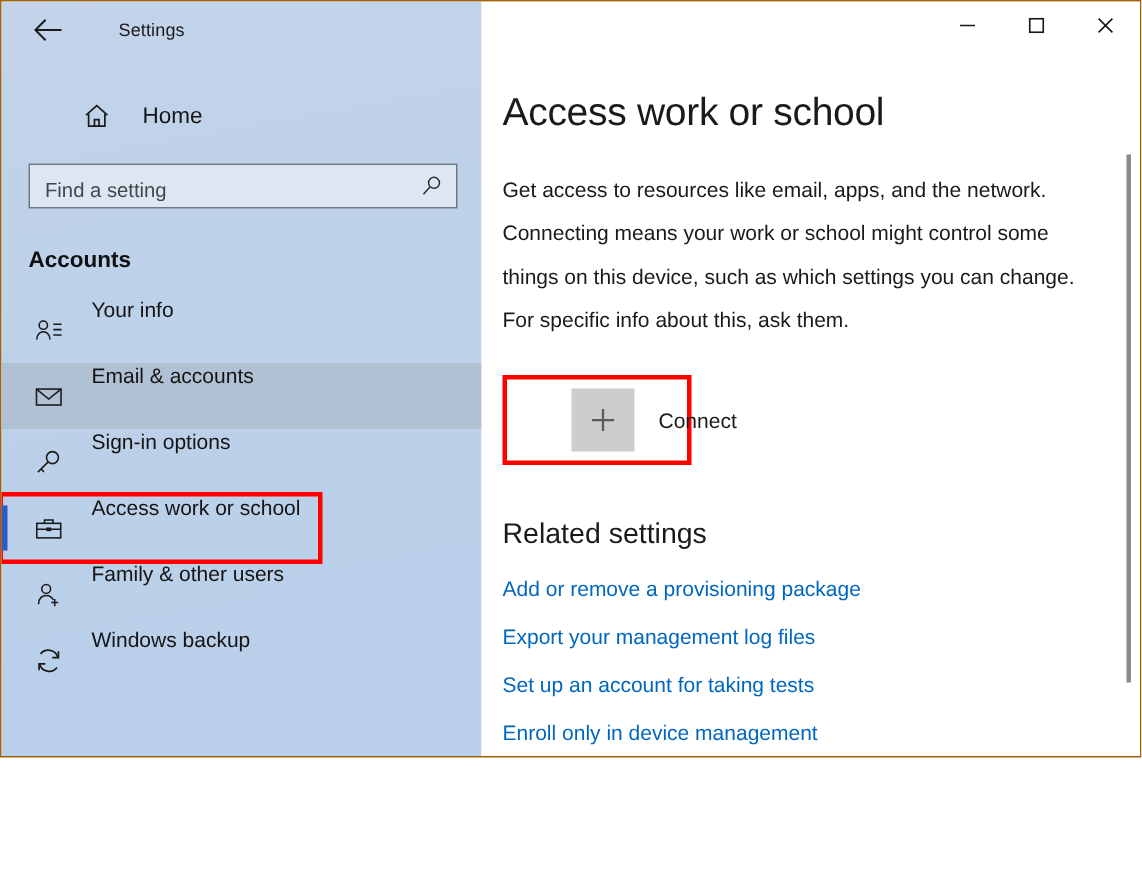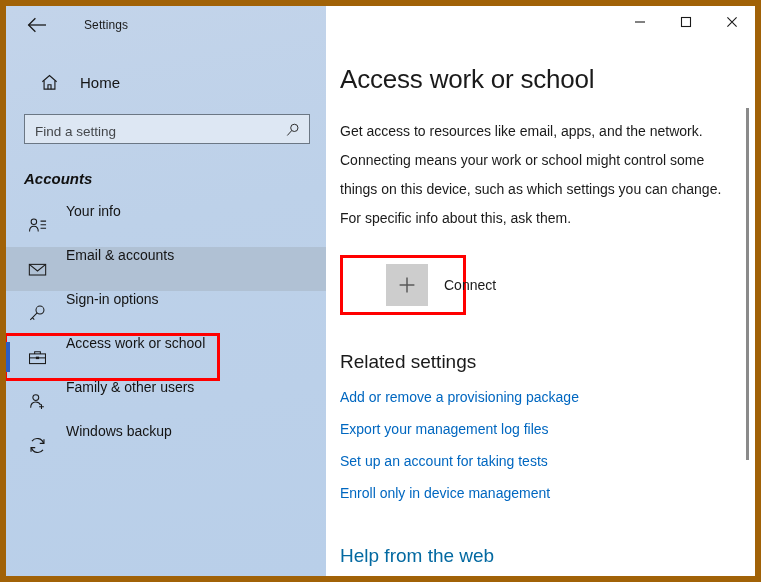--- a/index.html
+++ b/index.html
@@ -8,23 +8,23 @@
     width: 761px;
     height: 582px;
     overflow: hidden;
     background: #ffffff;
     font-family: "Liberation Sans", sans-serif;
   }
 
   #window {
     position: relative;
     width: 761px;
-    height: 582px;
+    height: 505px;
     background: #ffffff;
-    border: 6px solid #a16207;
+    border: 1px solid #a16207;
     overflow: hidden;
     display: flex;
   }
 
   
   #sidebar {
     position: relative;
     width: 320px;
     height: 100%;
     background: linear-gradient(170deg, #c3d4ea 0%, #bdd1e9 38%, #b9cfe9 100%);
@@ -56,20 +56,21 @@
   }
 
   
   #home-row {
     display: flex;
     align-items: center;
     height: 40px;
     margin-top: 18px;
     padding-left: 28px;
     cursor: pointer;
+    margin-left: 20px;
   }
   #home-row .ic { width: 30px; display: flex; align-items: center; justify-content: center; }
   #home-label {
     font-size: 15px;
     color: #151515;
     margin-left: 16px;
   }
 
   
   #search-wrap {
@@ -91,21 +92,20 @@
     font-size: 13.5px;
     color: #3b3b3b;
   }
   #search-input::placeholder { color: #44474a; opacity: 1; }
 
   #accounts-heading {
     margin: 26px 0 0 18px;
     font-size: 15px;
     font-weight: bold;
     color: #101010;
-    font-style: italic;
   }
 
   #nav { margin-top: 16px; }
 
   .nav-item {
     position: relative;
     display: flex;
     height: 44px;
     padding-left: 18px;
     cursor: pointer;

